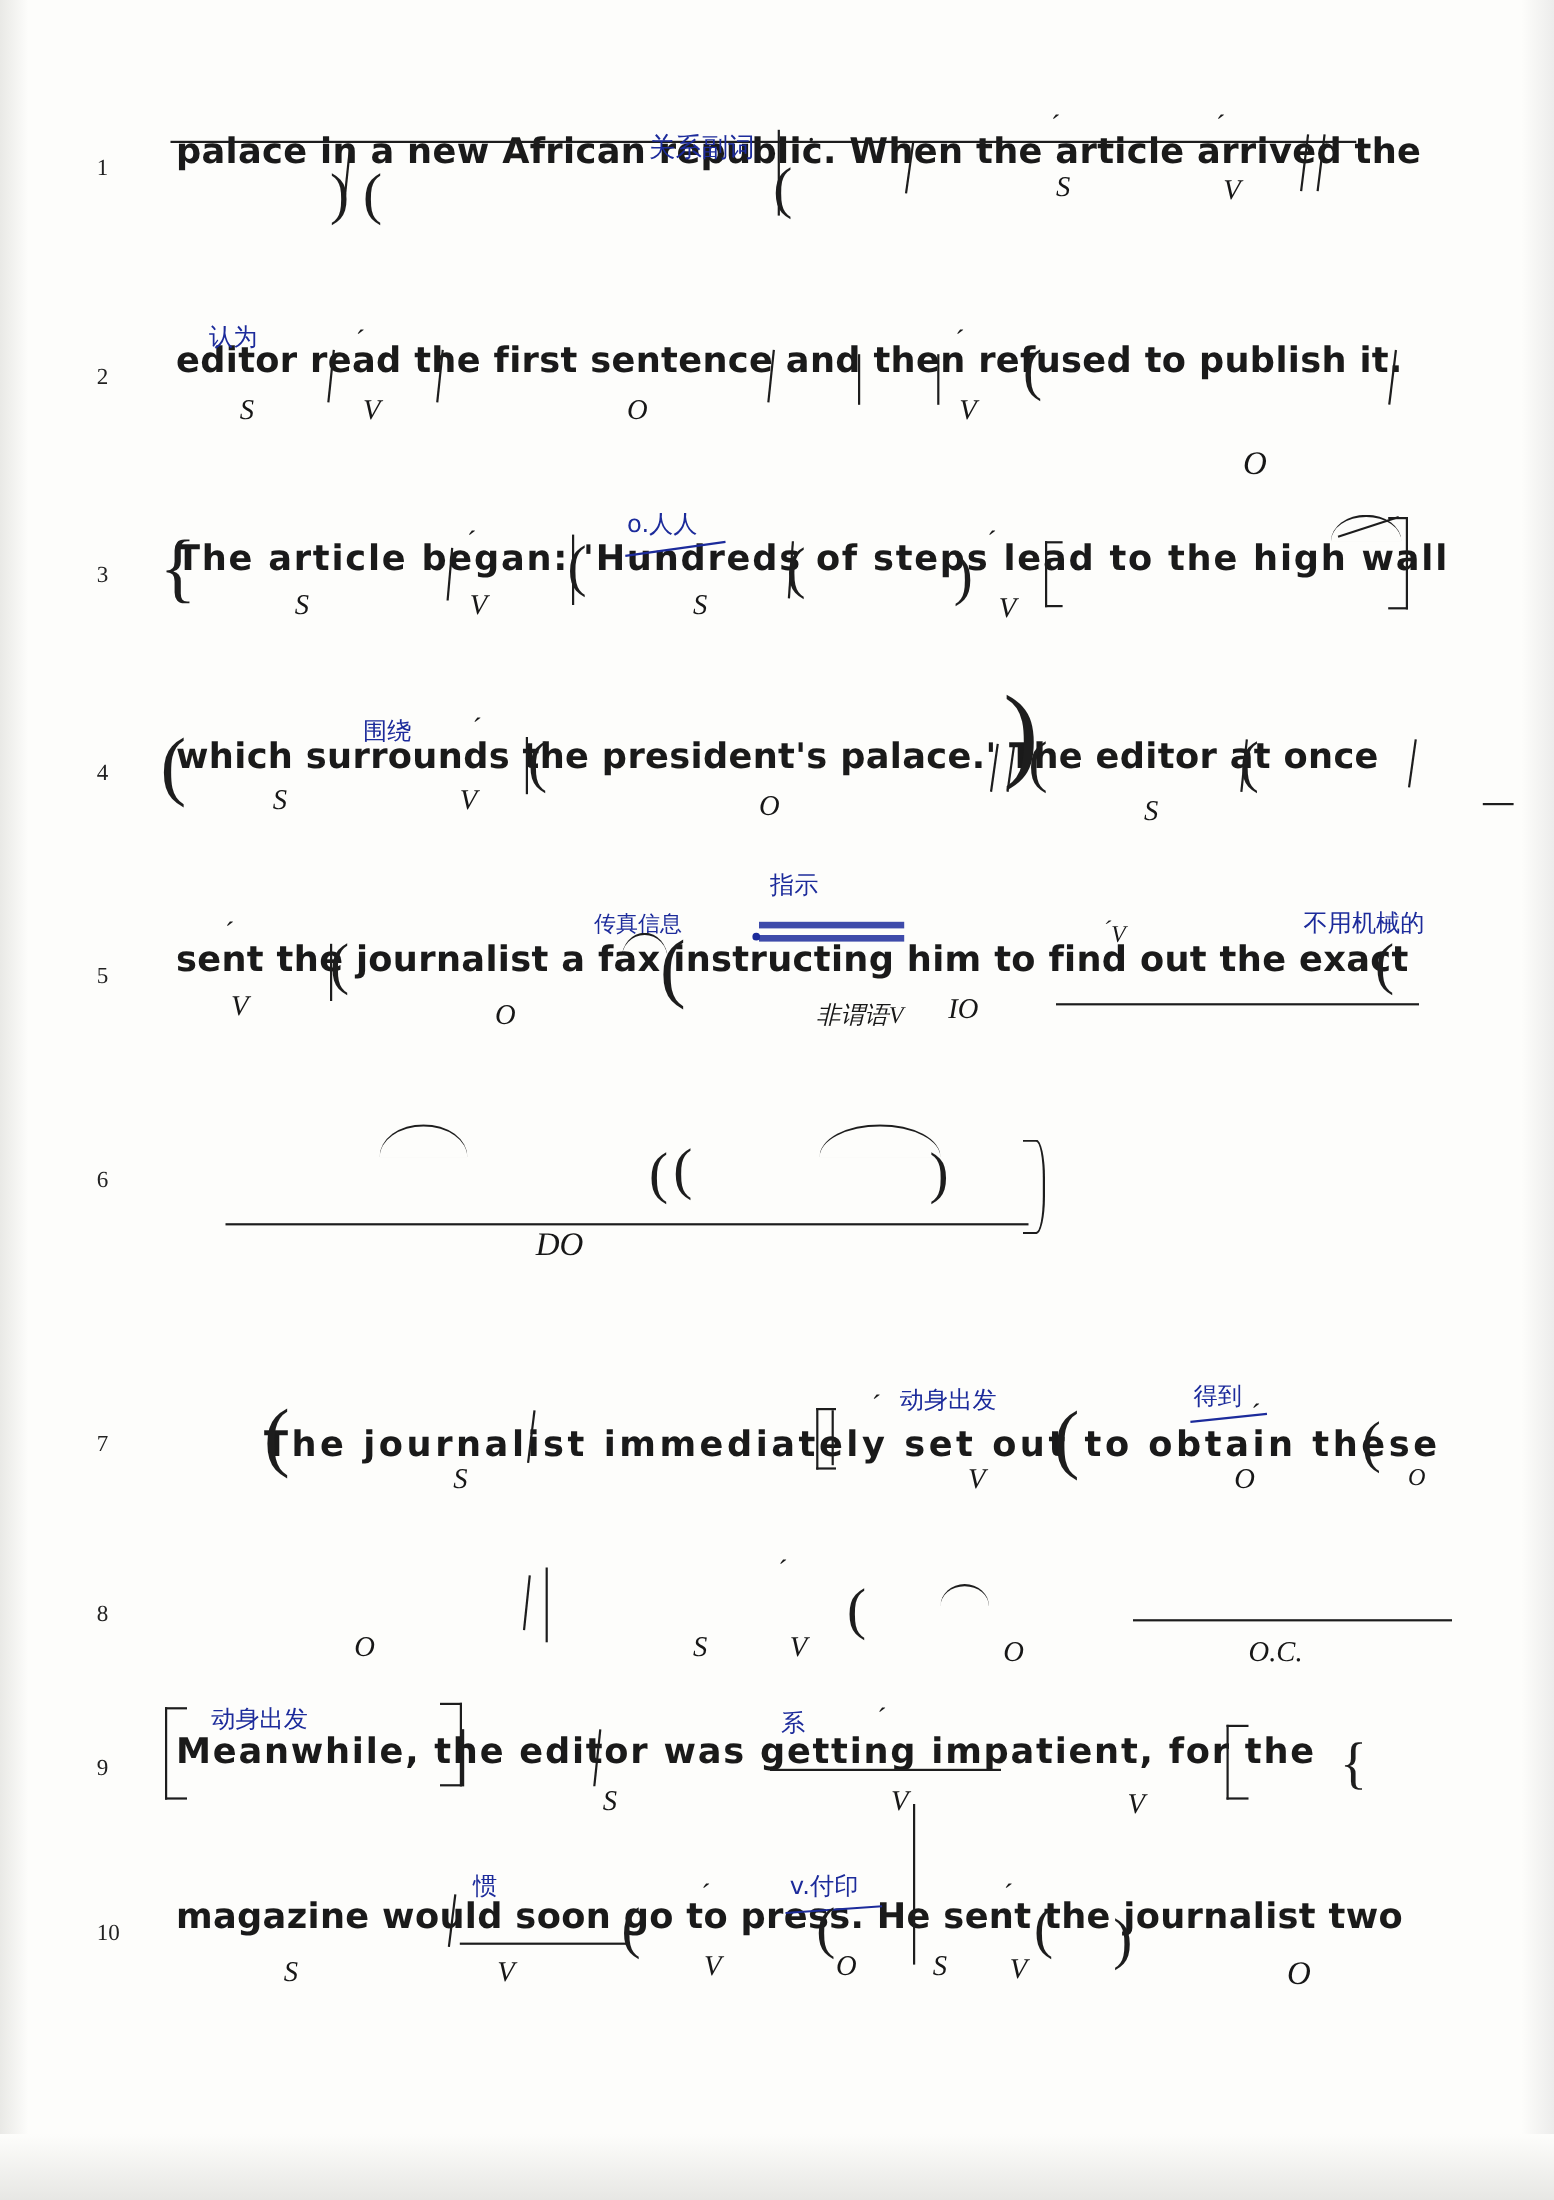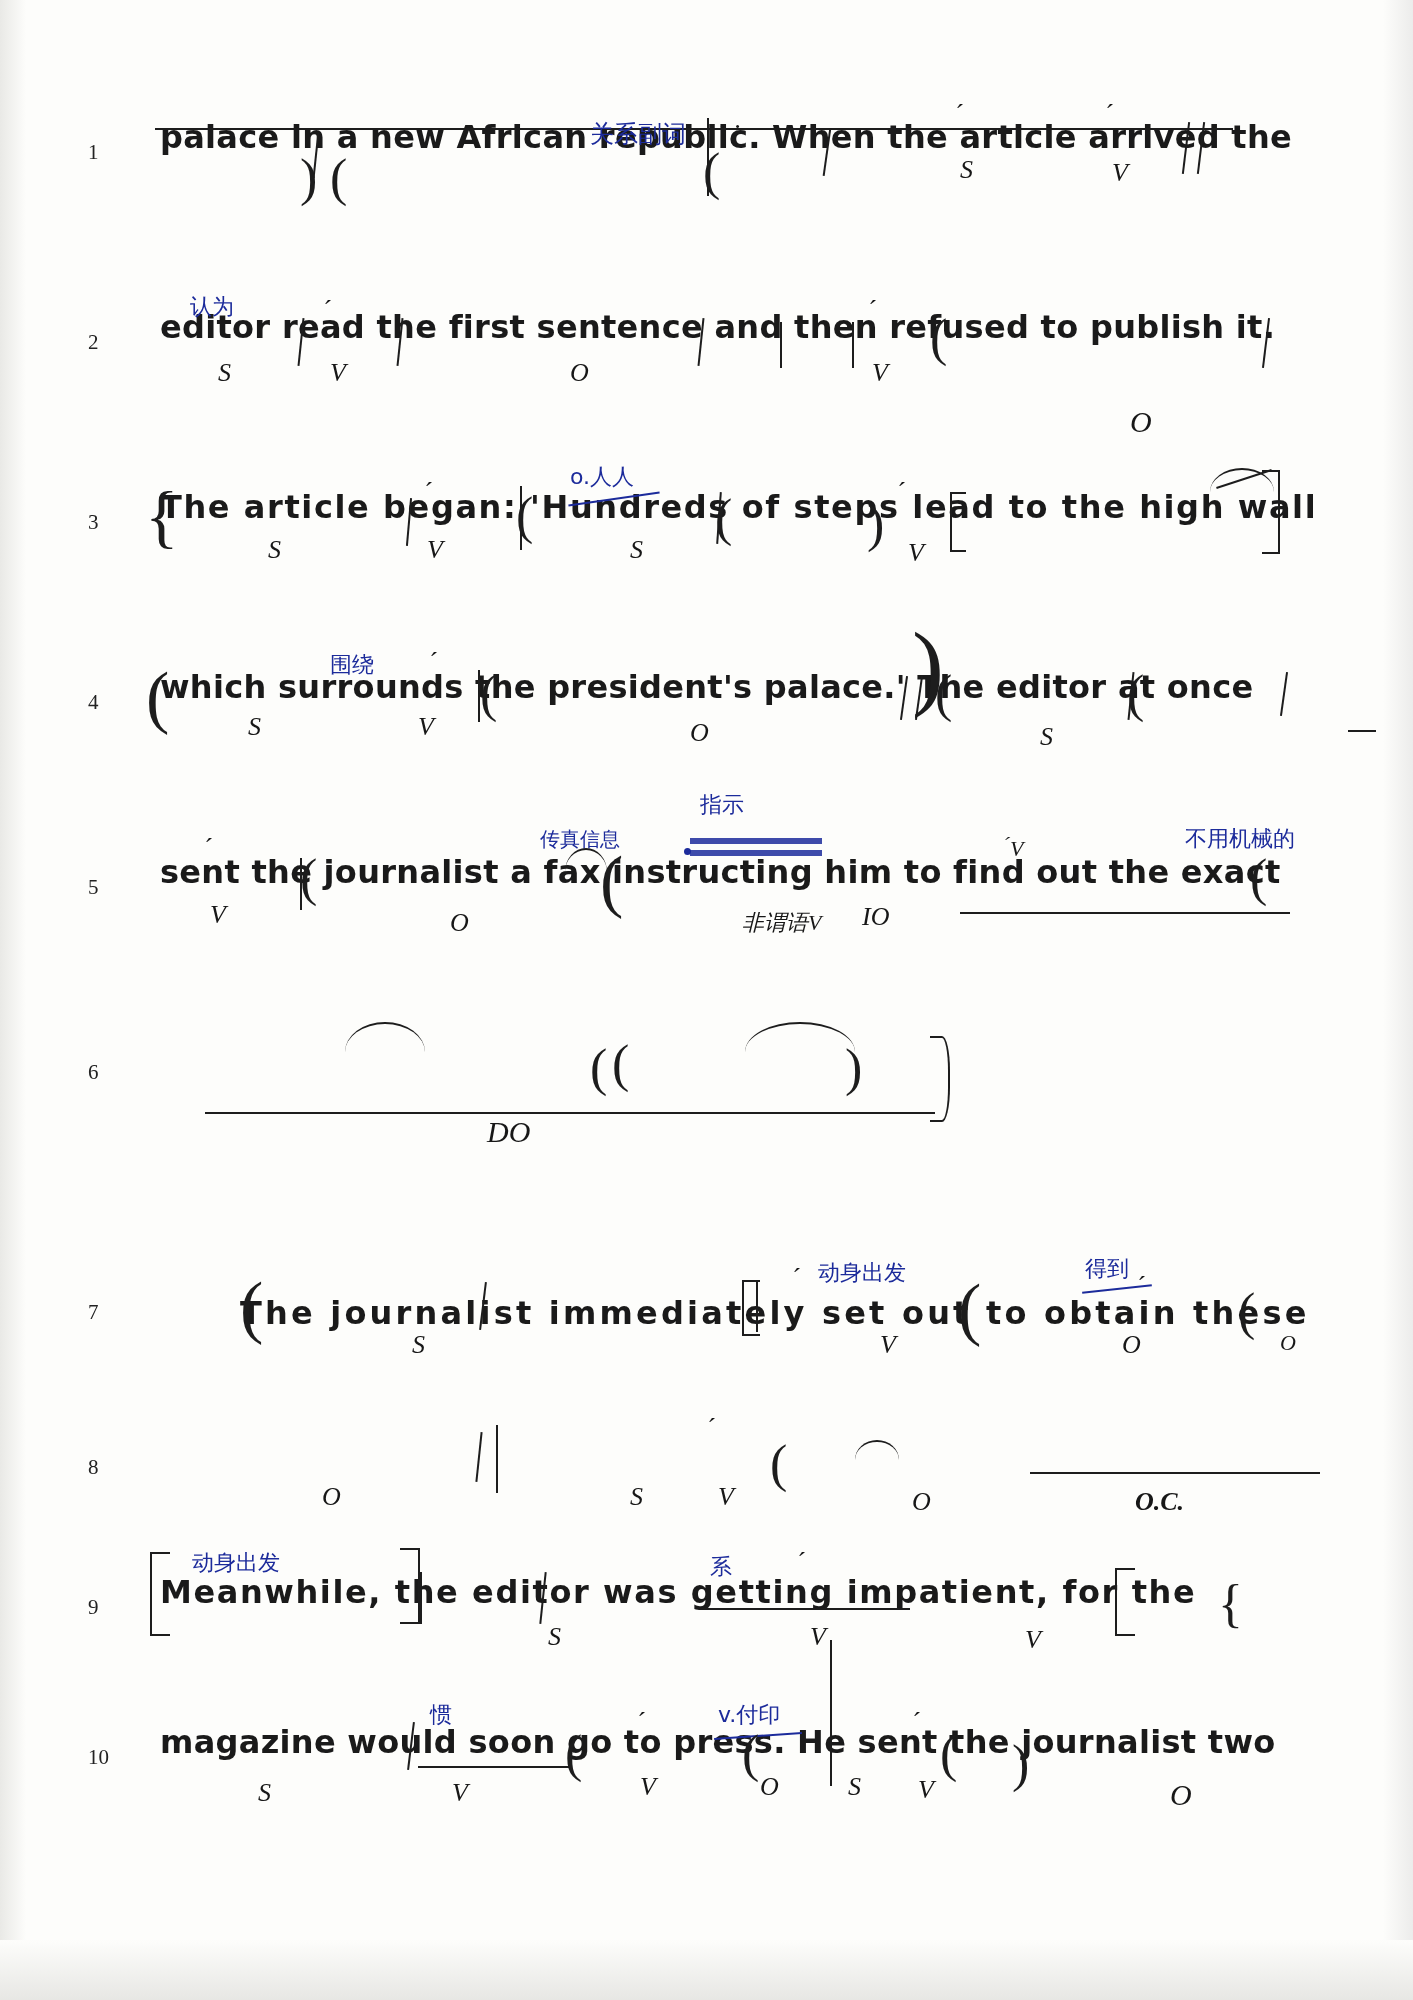--- a/index.html
+++ b/index.html
@@ -298,21 +298,21 @@
   <div class="brace big" style="left:958px; top:1274px;">(</div>
   <div class="brace" style="left:1238px; top:1286px;">(</div>
 
   <div class="line-row" style="top:1425px;">
     <div class="line-num">8</div>
   </div>
   <div class="ann ink label" style="left:322px; top:1482px;">O</div>
   <div class="ann ink label" style="left:630px; top:1482px;">S</div>
   <div class="ann ink label" style="left:718px; top:1482px;">V</div>
   <div class="ann ink label" style="left:912px; top:1487px;">O</div>
-  <div class="ann ink label" style="left:1135px; top:1487px;font-weight:bold;">O.C.</div>
+  <div class="ann ink label" style="left:1135px; top:1487px;">O.C.</div>
   <div class="ann ink acc" style="left:715px; top:1418px;">́</div>
   <div class="vbar" style="left:478px; top:1432px; height:50px; transform:rotate(6deg);"></div>
   <div class="vbar" style="left:496px; top:1425px; height:68px;"></div>
   <div class="brace" style="left:770px; top:1438px;">(</div>
   <div class="hline" style="left:1030px; top:1472px; width:290px;"></div>
   <div class="arc" style="left:855px; top:1440px; width:44px; height:18px;"></div>
 
   <div class="line-row" style="top:1565px;">
     <div class="line-num">9</div>
     <div class="line-text wide">Meanwhile, the editor was getting impatient, for the</div>

